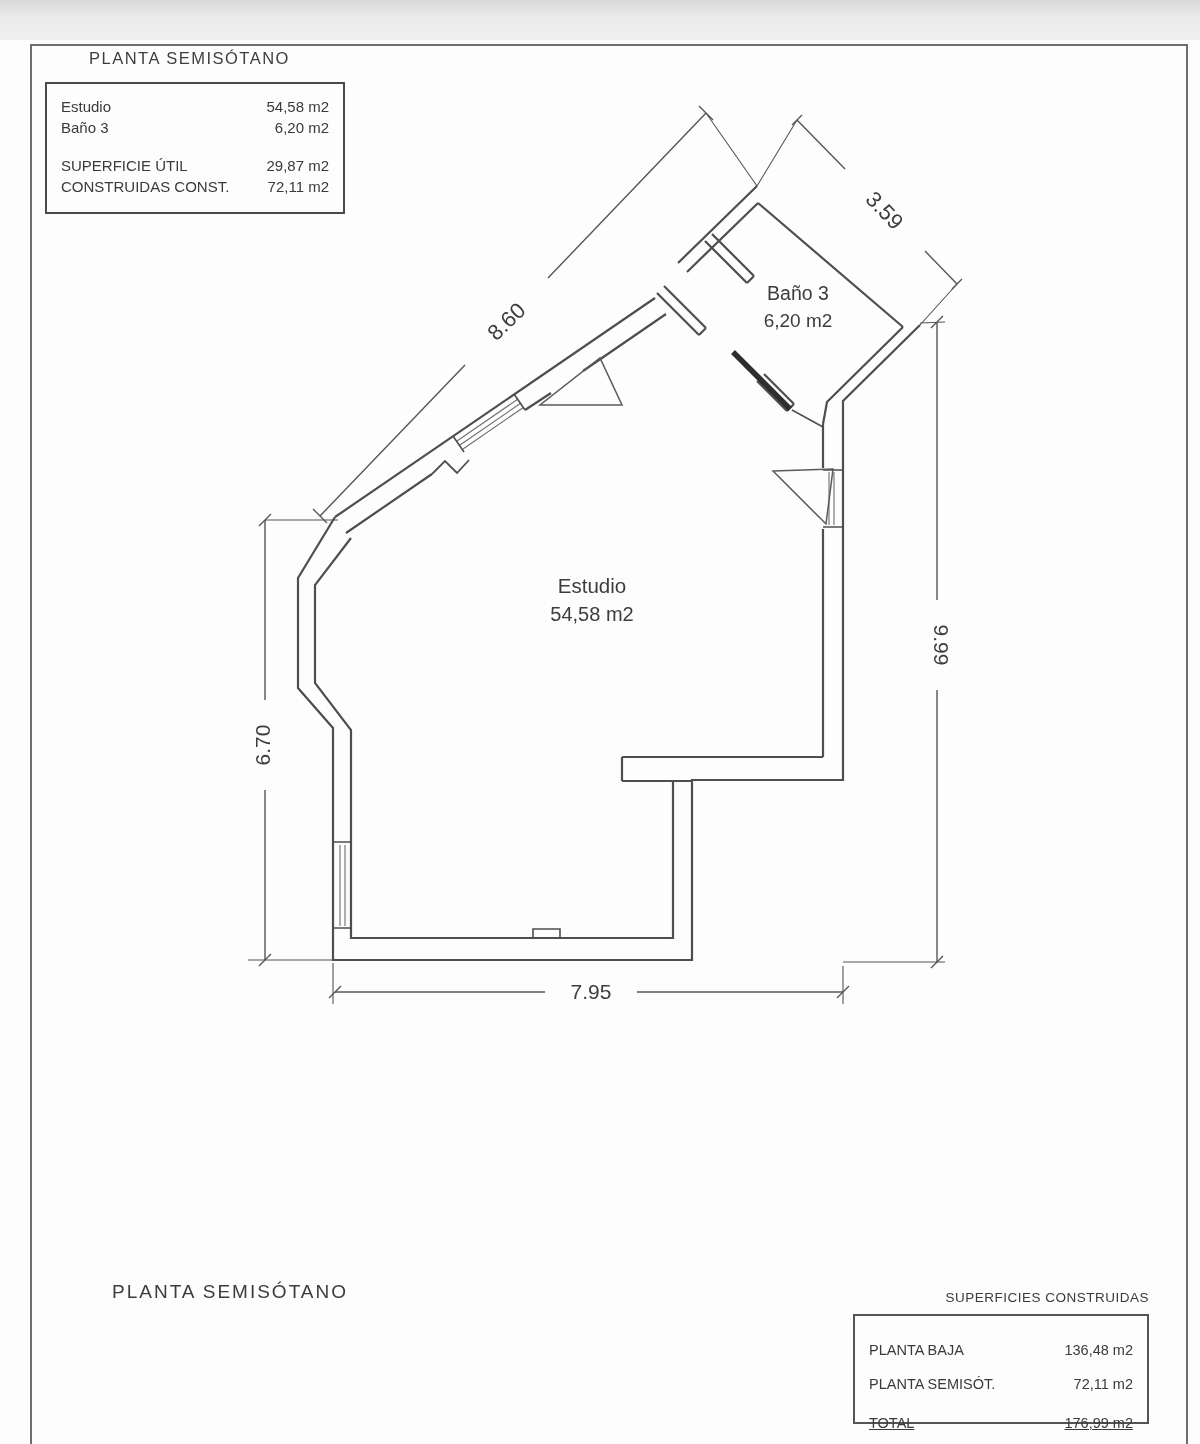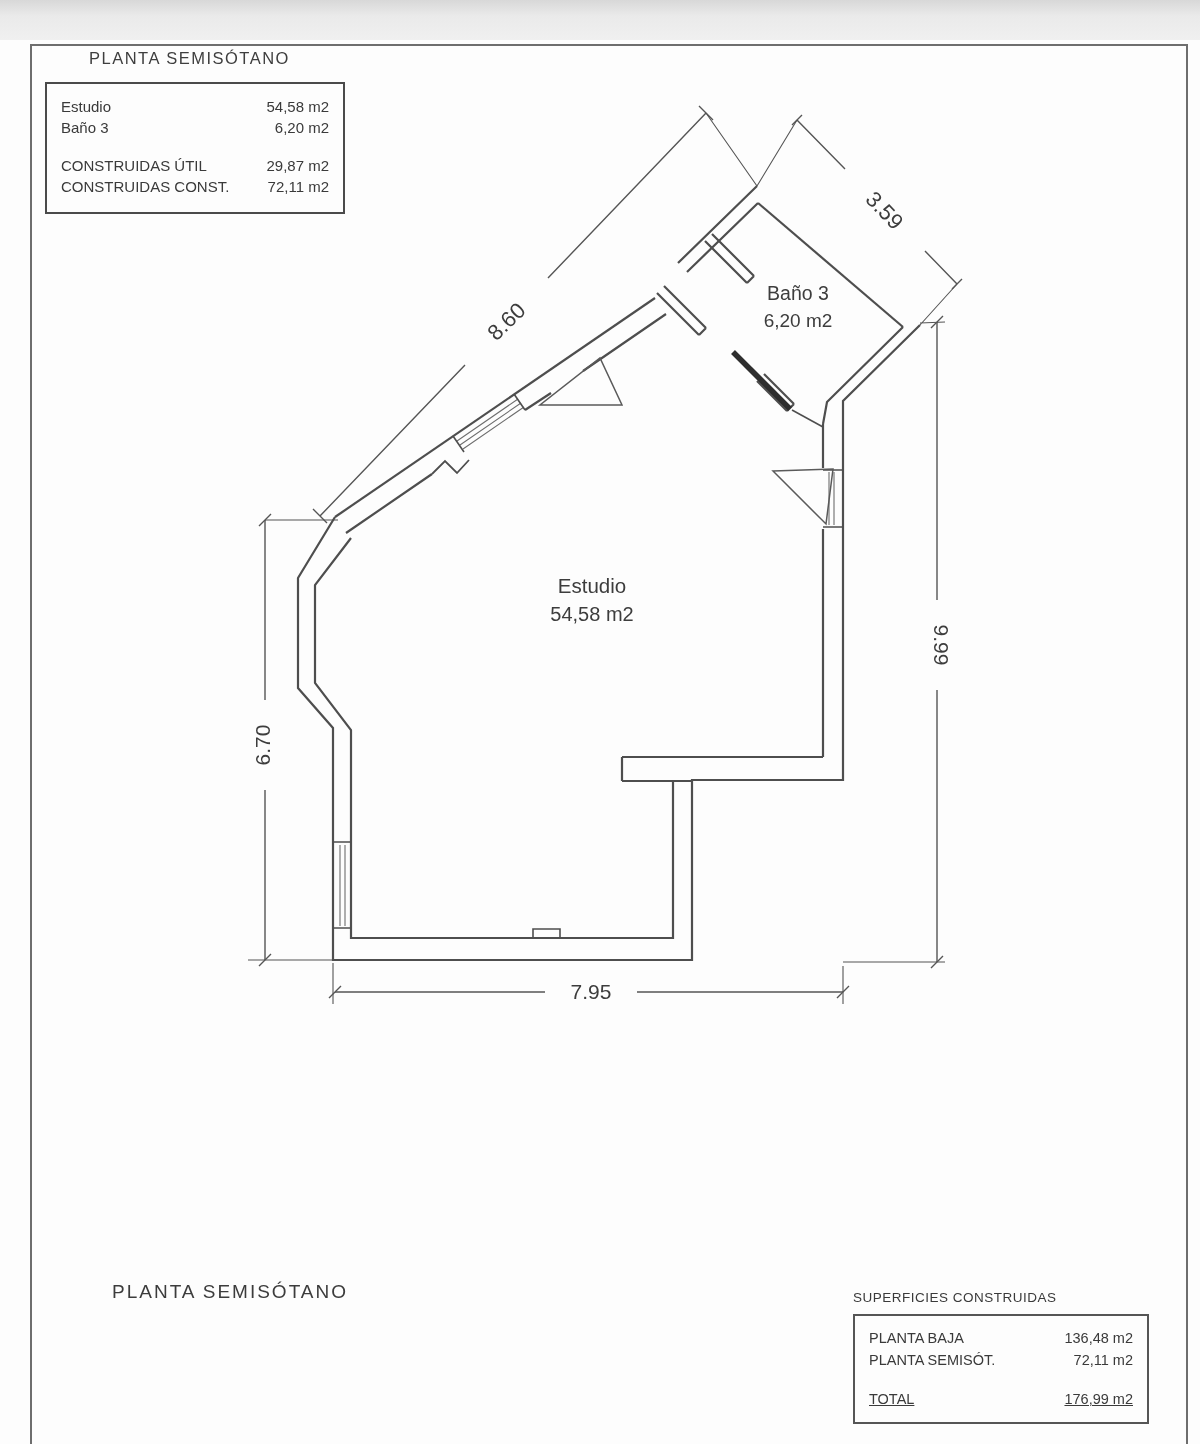--- a/index.html
+++ b/index.html
@@ -32,28 +32,28 @@
   svg text{
     font-family:"Liberation Sans", sans-serif;
     fill:#3d3d3d;
   }
   .footer-label{
     position:absolute;left:112px;top:1281px;
     font-size:19px;letter-spacing:2px;color:#3c3c3c;
   }
   .summary-title{
     position:absolute;left:853px;top:1290px;width:296px;
-    text-align:left;font-size:13.5px;letter-spacing:.5px;color:#3a3a3a;
+    text-align:right;font-size:13.5px;letter-spacing:.5px;color:#3a3a3a;
   }
   .summary-box{
     position:absolute;left:853px;top:1314px;width:264px;height:84px;
     border:2px solid #555;padding:11px 14px;
     font-size:14.5px;color:#3a3a3a;
   }
-  .summary-row{display:flex;justify-content:space-between;line-height:22px;}
+  .summary-row{display:flex;justify-content:space-between;line-height:22px;margin-top:12px;}
   .summary-total{margin-top:17px;text-decoration:underline;}
 </style>
 </head>
 <body>
 
 <div class="top-band"></div>
 <div class="page-frame"></div>
 
 <div class="doc-title">PLANTA SEMISÓTANO</div>
 
@@ -61,21 +61,21 @@
   <div class="legend-row">
     <span>Estudio</span>
     <span>54,58 m2</span>
   </div>
   <div class="legend-row">
     <span>Baño 3</span>
     <span>6,20 m2</span>
   </div>
   <div class="legend-gap"></div>
   <div class="legend-row">
-    <span>CONSTRUIDAS ÚTIL</span>
+    <span>SUPERFICIE ÚTIL</span>
     <span>29,87 m2</span>
   </div>
   <div class="legend-row">
     <span>CONSTRUIDAS CONST.</span>
     <span>72,11 m2</span>
   </div>
 </div>
 
 <svg class="plan-svg" width="1200" height="1444" viewBox="0 0 1200 1444">
 

